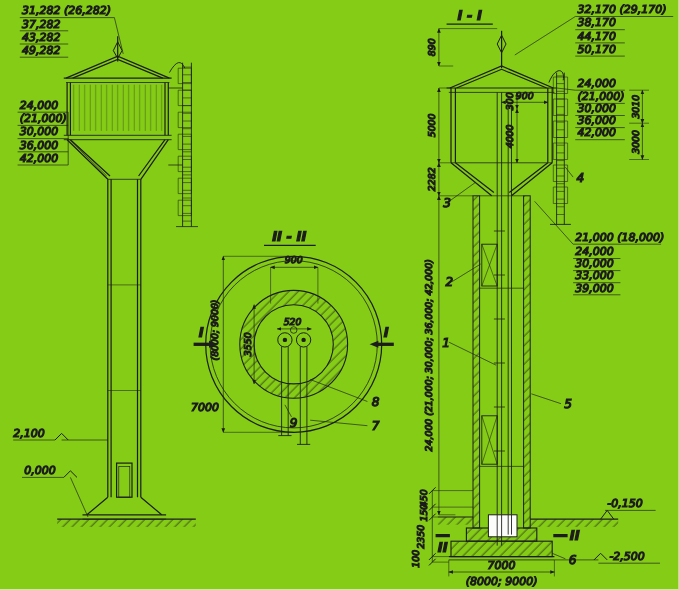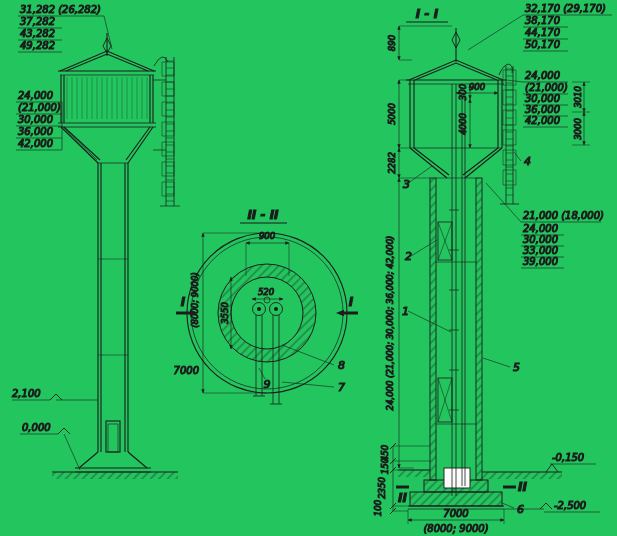--- a/index.html
+++ b/index.html
@@ -1,16 +1,16 @@
 <!DOCTYPE html>
 <html><head>
 <meta charset="utf-8">
 <style>
   html,body{margin:0;padding:0;background:#ffffff;}
-  .sheet{width:617px;height:536px;background:#22c55e;position:relative;overflow:hidden;}
+  .sheet{width:617px;height:536px;background:#84cc16;position:relative;overflow:hidden;}
   svg{display:block;}
   svg text{font-family:"DejaVu Sans",sans-serif;font-style:italic;fill:#1c1c1c;}
   .dim{font-size:10px;}
   .dims{font-size:8.5px;}
   .ttl{font-size:12px;font-weight:bold;}
   .co{font-size:11px;}
 </style>
 </head>
 <body>
 

